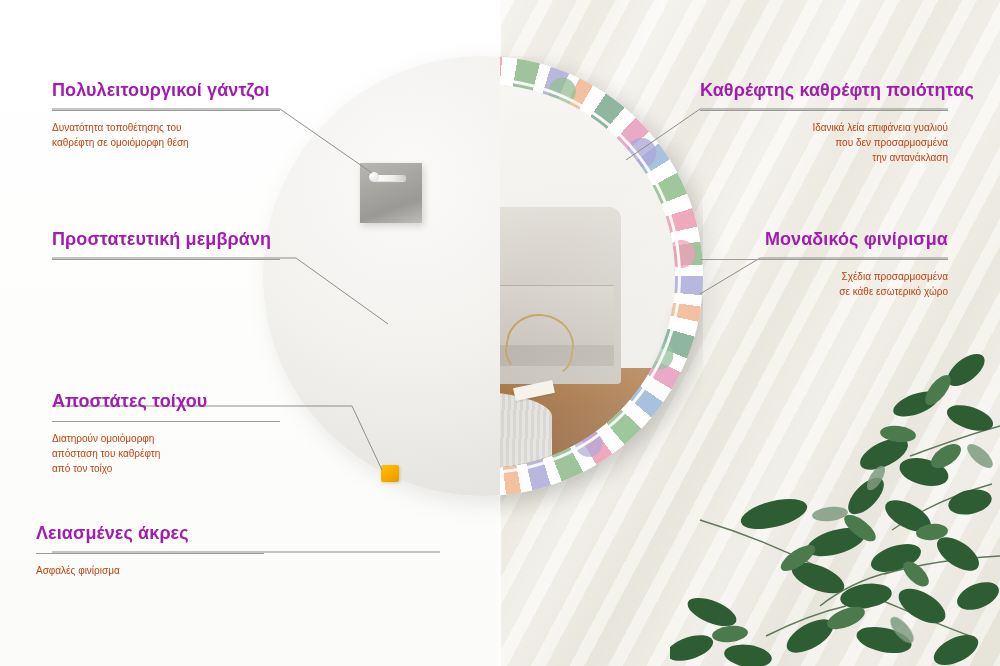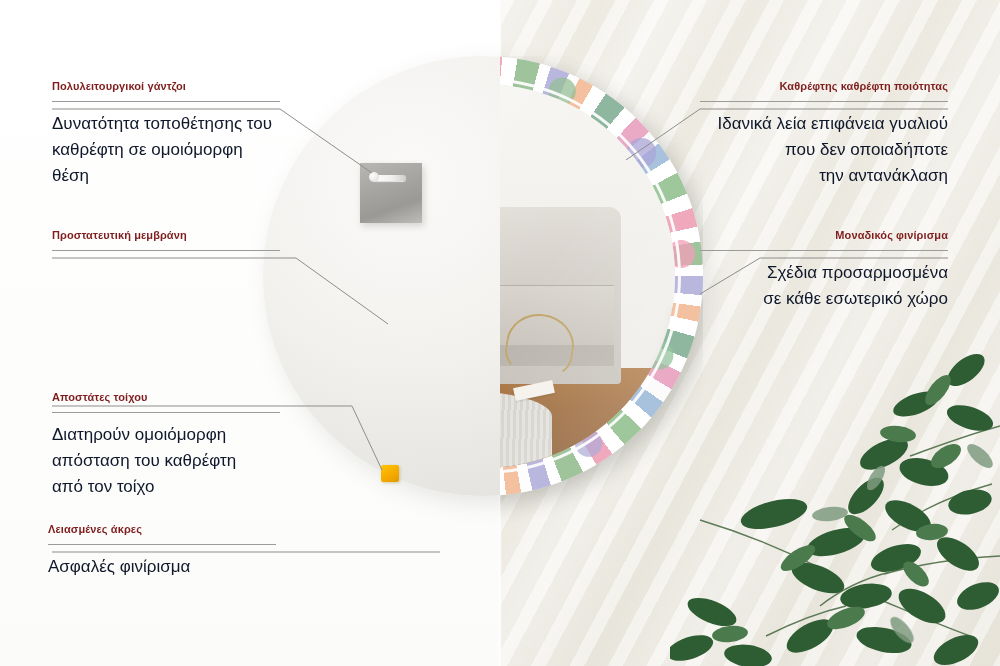--- a/index.html
+++ b/index.html
@@ -185,28 +185,28 @@
     box-shadow: 1px 1px 3px rgba(150,110,0,0.3);
   }
 
   
   #plant{ position:absolute; right:0; bottom:0; width:330px; height:360px; pointer-events:none; }
   #plant svg{ width:100%; height:100%; display:block; }
 
   
   .callout{ position:absolute; }
   .callout .title{
-    font-size:11px; font-weight:bold; color:#7f1d1d; letter-spacing:.1px;
+    font-size:18px; font-weight:bold; color:#a21caf; letter-spacing:.1px;
     white-space:nowrap;
   }
   .callout .rule{
     height:1px; background:#9b9b99; margin-top:9px;
   }
   .callout .desc{
-    margin-top:9px; font-size:17px; line-height:1.52; color:#0f172a;
+    margin-top:9px; font-size:10px; line-height:1.52; color:#c2410c;
   }
   .callout.left { text-align:left; }
   .callout.right{ text-align:right; }
 
   
   #leaders{ position:absolute; left:0; top:0; width:1000px; height:666px; pointer-events:none; }
 </style>
 </head>
 <body>
 
@@ -342,34 +342,34 @@
   <div class="callout left" style="left:52px; top:391px; width:228px;">
     <div class="title">Αποστάτες τοίχου</div>
     <div class="rule"></div>
     <div class="desc">
       <div>Διατηρούν ομοιόμορφη</div>
       <div>απόσταση του καθρέφτη</div>
       <div>από τον τοίχο</div>
     </div>
   </div>
 
-  <div class="callout left" style="left:48px; top:523px; width:228px;">
+  <div class="callout left" style="left:36px; top:523px; width:228px;">
     <div class="title">Λειασμένες άκρες</div>
     <div class="rule"></div>
     <div class="desc">
       <div>Ασφαλές φινίρισμα</div>
     </div>
   </div>
 
   <div class="callout right" style="left:700px; top:80px; width:248px;">
     <div class="title">Καθρέφτης καθρέφτη ποιότητας</div>
     <div class="rule"></div>
     <div class="desc">
       <div>Ιδανικά λεία επιφάνεια γυαλιού</div>
-      <div>που δεν οποιαδήποτε</div>
+      <div>που δεν προσαρμοσμένα</div>
       <div>την αντανάκλαση</div>
     </div>
   </div>
 
   <div class="callout right" style="left:700px; top:229px; width:248px;">
     <div class="title">Μοναδικός φινίρισμα</div>
     <div class="rule"></div>
     <div class="desc">
       <div>Σχέδια προσαρμοσμένα</div>
       <div>σε κάθε εσωτερικό χώρο</div>

